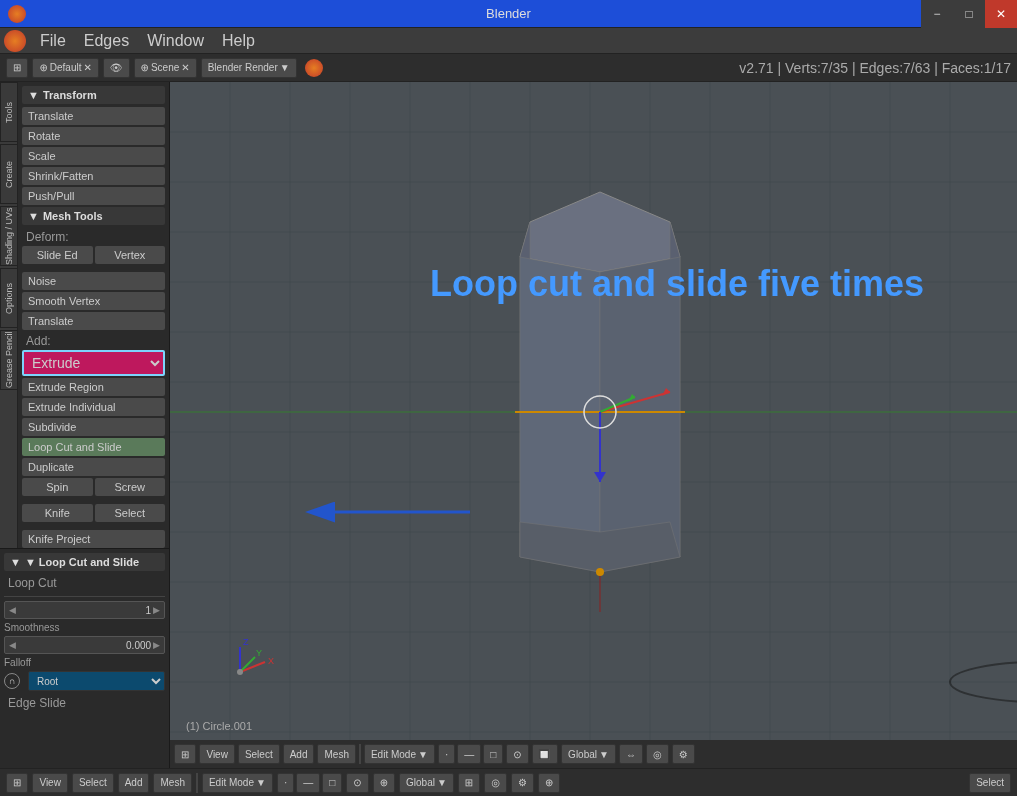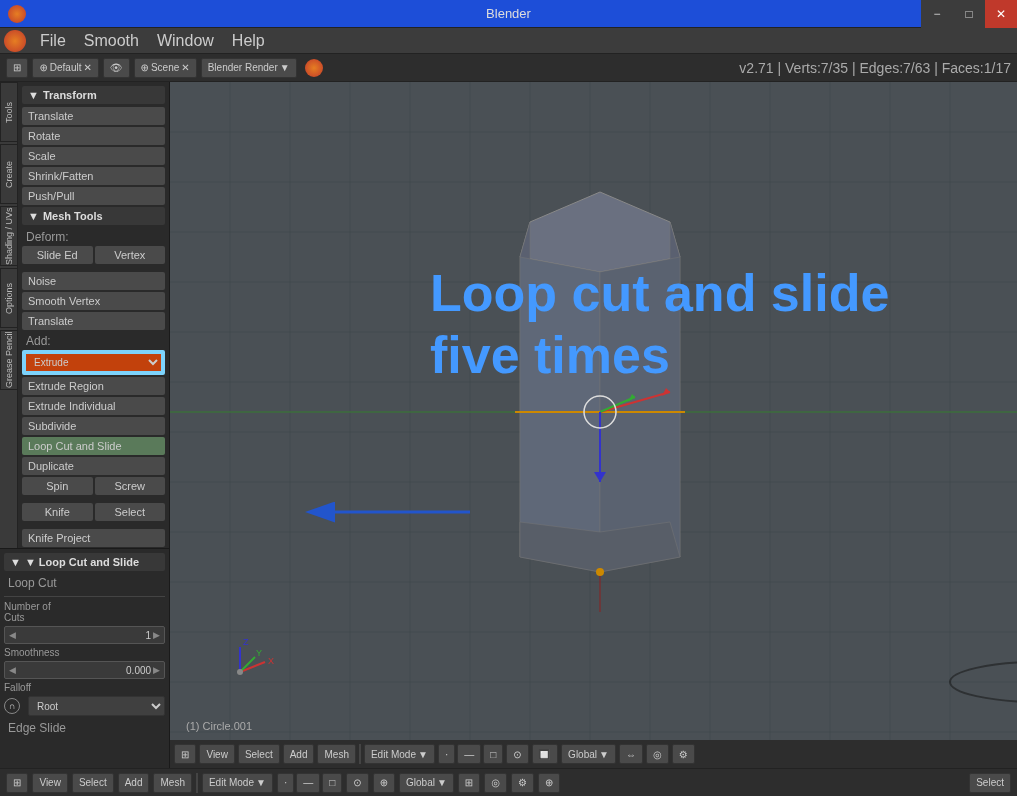--- a/index.html
+++ b/index.html
@@ -189,24 +189,24 @@
       color: #999;
       padding: 2px 4px;
     }
 
     .panel-dropdown {
       display: flex;
       margin-bottom: 2px;
     }
     .panel-dropdown select {
       flex: 1;
-      background: #c2410c;
-      border: 4px solid #7dd3fc;
-      color: #ccc;
-      font-size: 10px;
+      background: #be185d;
+      border: 2px solid #7dd3fc;
+      color: #ccc;
+      font-size: 14px;
       padding: 2px 4px;
       border-radius: 2px;
     }
 
     .panel-highlighted {
       background: #5a7a5a !important;
     }
 
     
     .viewport {
@@ -249,21 +249,21 @@
       font-size: 12px;
       cursor: pointer;
     }
 
     
     .big-text {
       position: absolute;
       top: 180px;
       left: 260px;
       color: #4499ff;
-      font-size: 52px;
+      font-size: 36px;
       font-weight: bold;
       line-height: 1.2;
       width: 560px;
       pointer-events: none;
     }
 
     .field-row {
       display: flex;
       align-items: center;
       margin-bottom: 3px;
@@ -372,21 +372,21 @@
     <div class="title-btn">−</div>
     <div class="title-btn">□</div>
     <div class="title-btn close">✕</div>
   </div>
 </div>
 
 <div class="menu-bar">
 
   <div style="width:22px;height:22px;background:radial-gradient(circle,#e67e22,#c0392b);border-radius:50%;margin-right:4px;display:flex;align-items:center;justify-content:center;"></div>
   <div class="menu-item">File</div>
-  <div class="menu-item">Smooth</div>
+  <div class="menu-item">Edges</div>
   <div class="menu-item">Window</div>
   <div class="menu-item">Help</div>
 </div>
 
 <div class="header-bar">
 
   <div class="header-btn">
     <span>⊞</span>
   </div>
 
@@ -616,23 +616,20 @@
 </div>
 
 <div style="position:absolute;bottom:28px;left:0;width:170px;background:#2a2a2a;border-top:1px solid #1a1a1a;border-right:1px solid #1a1a1a;padding:4px;height:220px;overflow-y:auto;">
   <div class="section-header">
     <span>▼</span>
     <span>▼ Loop Cut and Slide</span>
   </div>
   <div class="panel-label">Loop Cut</div>
   <div class="separator"></div>
 
-  <div class="field-row">
-    <div class="field-label">Number of Cuts</div>
-  </div>
   <div class="slider-container">
     <div class="slider-track">
       <span style="color:#888;font-size:9px;">◀</span>
       <span class="slider-value">1</span>
       <span style="color:#888;font-size:9px;margin-left:2px;">▶</span>
     </div>
   </div>
 
   <div class="field-row">
     <div class="field-label">Smoothness</div>
@@ -643,21 +640,21 @@
       <span class="slider-value">0.000</span>
       <span style="color:#888;font-size:9px;margin-left:2px;">▶</span>
     </div>
   </div>
 
   <div class="field-row">
     <div class="field-label">Falloff</div>
   </div>
   <div class="dropdown-field">
     <div style="width:16px;height:16px;border-radius:50%;border:1px solid #888;display:flex;align-items:center;justify-content:center;margin-right:4px;font-size:9px;">∩</div>
-    <select style="flex:1;background:#404040;border:1px solid #333;color:#ccc;font-size:10px;padding:1px 4px;border-radius:2px;">
+    <select style="flex:1;background:#0c4a6e;border:1px solid #333;color:#ccc;font-size:10px;padding:1px 4px;border-radius:2px;">
       <option>Root</option>
       <option>Smooth</option>
       <option>Linear</option>
     </select>
   </div>
   <div class="panel-label">Edge Slide</div>
 </div>
 
 <div class="status-bar">
 

